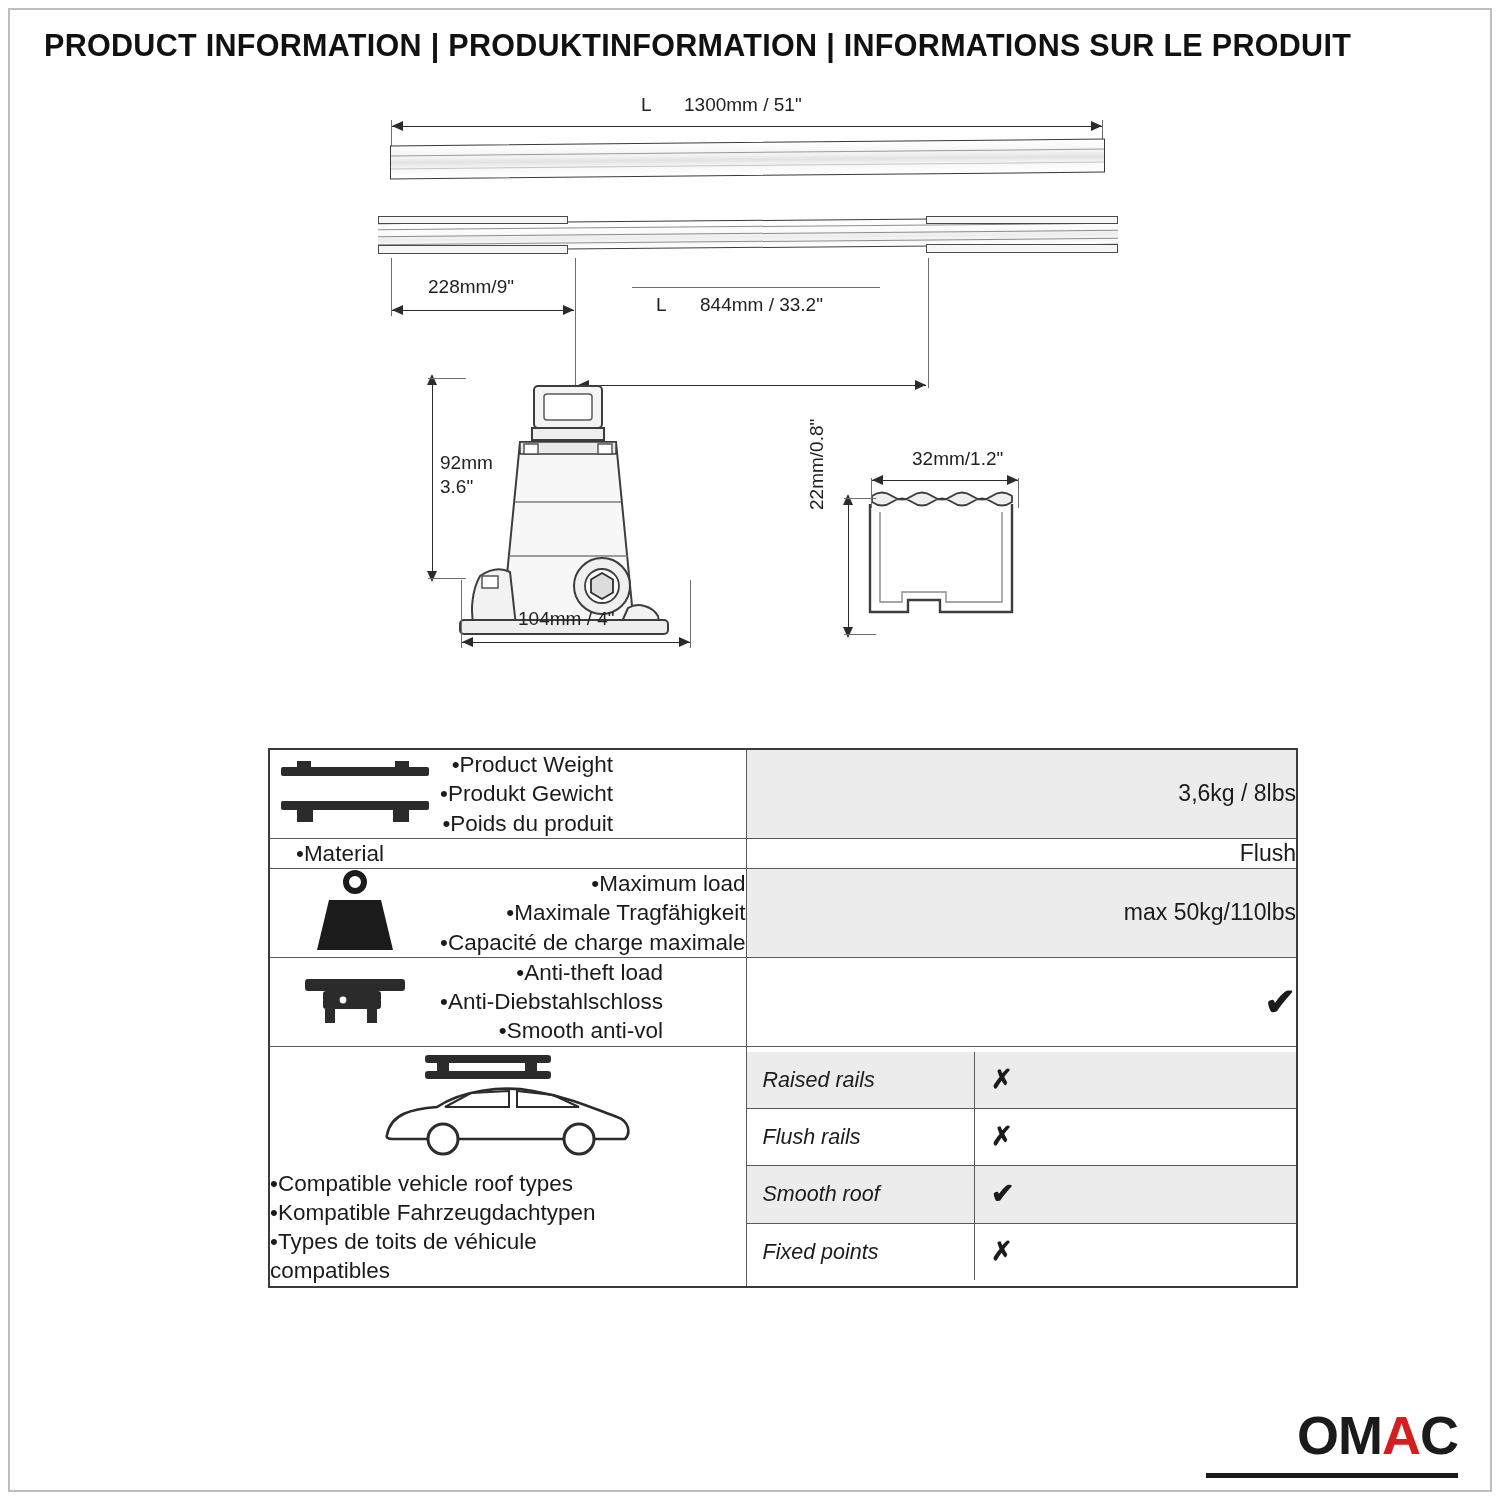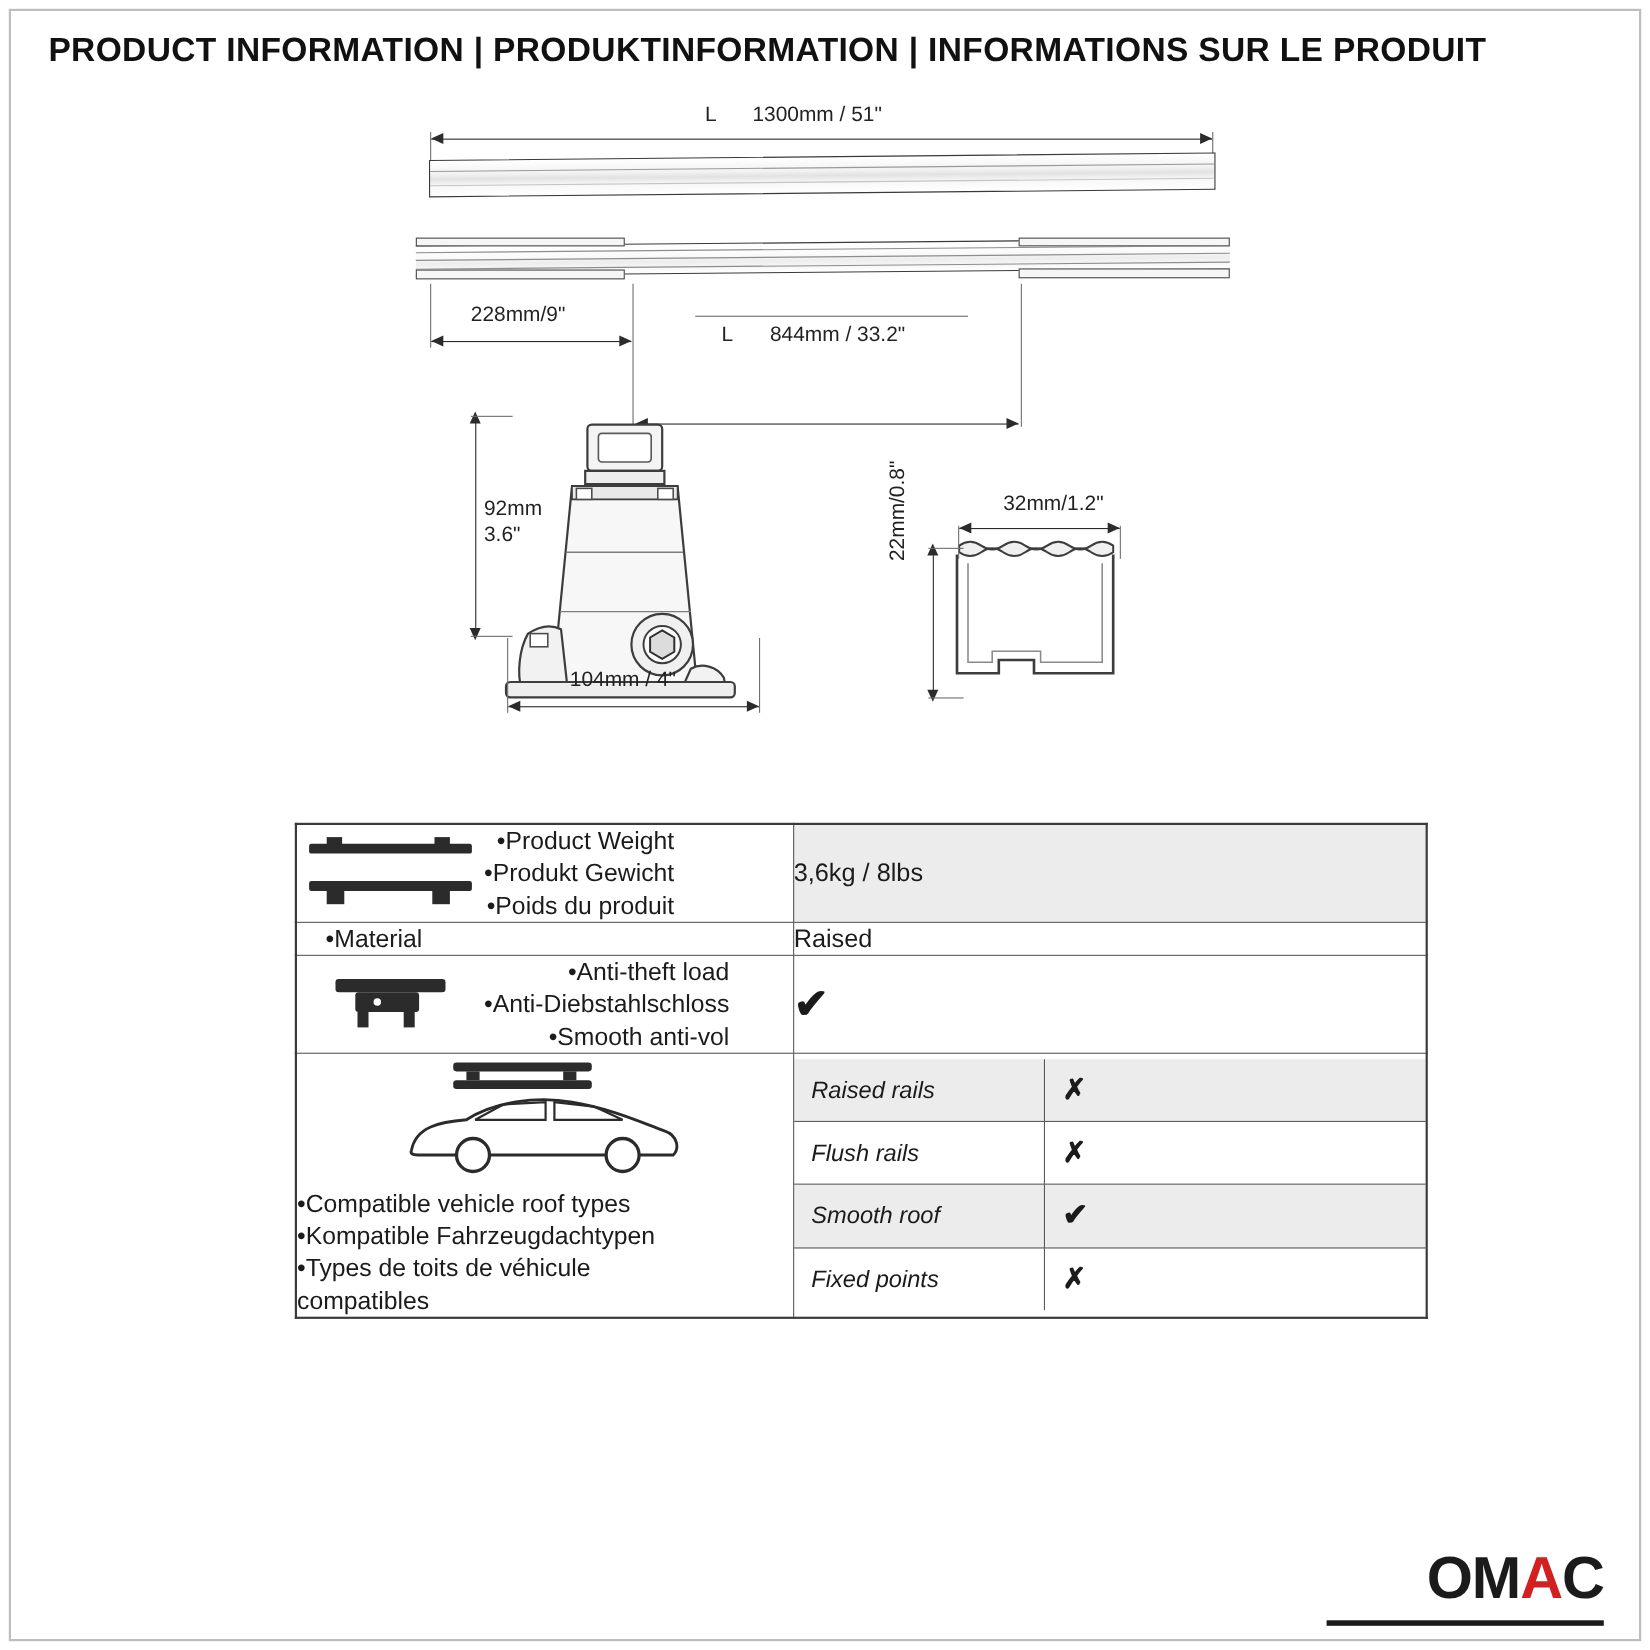--- a/index.html
+++ b/index.html
@@ -91,21 +91,21 @@
     width: 1030px;
     border: 2px solid #3b3b3b;
     border-collapse: collapse;
   }
   .spec-table td {
     border: 1.5px solid #5a5a5a;
     vertical-align: middle;
     padding: 0;
   }
   .lbl-cell { width: 452px; padding: 12px 10px 12px 14px; }
-  .val-cell { padding: 10px 18px; font-size: 23px; color: #1b1b1b; }
+  .val-cell { padding: 10px 18px; font-size: 23px; color: #1b1b1b; text-align: right; }
   .shade { background: #ececec; }
   .bullets { font-size: 22.5px; line-height: 1.30; color: #1b1b1b; }
   .bullets div { white-space: nowrap; }
   .icon-wrap { display: flex; align-items: center; text-align: right; }
   .icon-box { width: 170px; display: flex; justify-content: center; align-items: center; }
   .check { font-size: 38px; font-weight: bold; line-height: 1; }
   .cross { font-size: 26px; font-weight: bold; line-height: 1; }
 
   .sub-table { width: 100%; border-collapse: collapse; }
   .sub-table td { border: 1.5px solid #5a5a5a; font-size: 21.5px; padding: 14px 16px; }
@@ -257,23 +257,41 @@
     </td>
     <td class="val-cell shade">3,6kg / 8lbs</td>
   </tr>
 
   <tr>
     <td class="lbl-cell">
       <div class="bullets" style="padding-left:26px;">
         <div>•Material</div>
       </div>
     </td>
-    <td class="val-cell">Raised</td>
-  </tr>
-
+    <td class="val-cell">Flush</td>
+  </tr>
+
+  <tr>
+    <td class="lbl-cell">
+      <div class="icon-wrap">
+        <div class="icon-box">
+          <svg width="96" height="86" viewBox="0 0 96 86">
+            <circle cx="48" cy="12" r="9" fill="none" stroke="#1b1b1b" stroke-width="6"></circle>
+            <path d="M22 30 L74 30 L86 80 L10 80 Z" fill="#1b1b1b"></path>
+          </svg>
+        </div>
+        <div class="bullets">
+          <div>•Maximum load</div>
+          <div>•Maximale Tragfähigkeit</div>
+          <div>•Capacité de charge maximale</div>
+        </div>
+      </div>
+    </td>
+    <td class="val-cell shade">max 50kg/110lbs</td>
+  </tr>
 
   <tr>
     <td class="lbl-cell">
       <div class="icon-wrap">
         <div class="icon-box">
           <svg width="120" height="66" viewBox="0 0 120 66">
             <rect x="10" y="10" width="100" height="12" rx="3" fill="#2b2b2b"></rect>
             <rect x="28" y="22" width="58" height="18" rx="3" fill="#2b2b2b"></rect>
             <circle cx="48" cy="31" r="3.4" fill="#ffffff"></circle>
             <rect x="30" y="40" width="10" height="14" fill="#2b2b2b"></rect>

